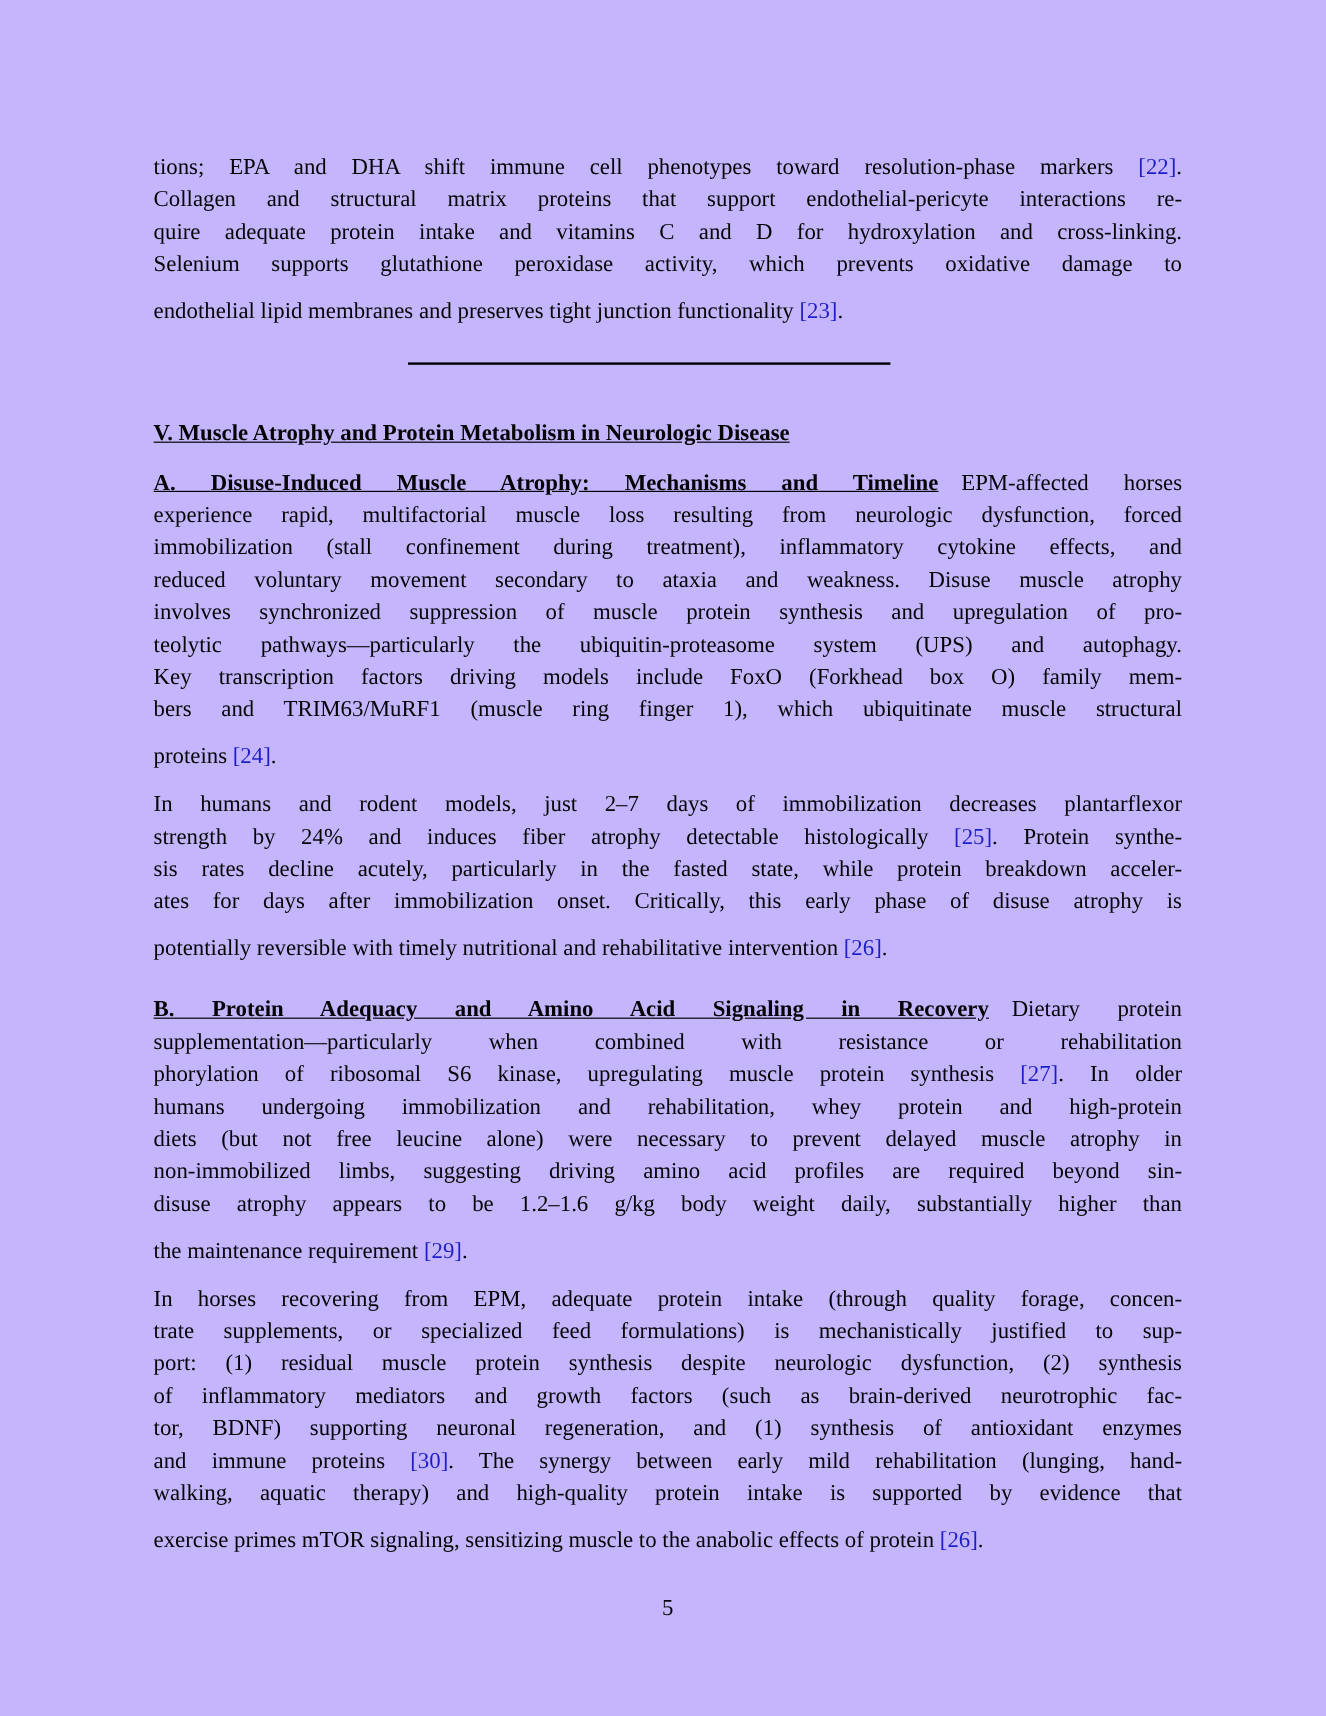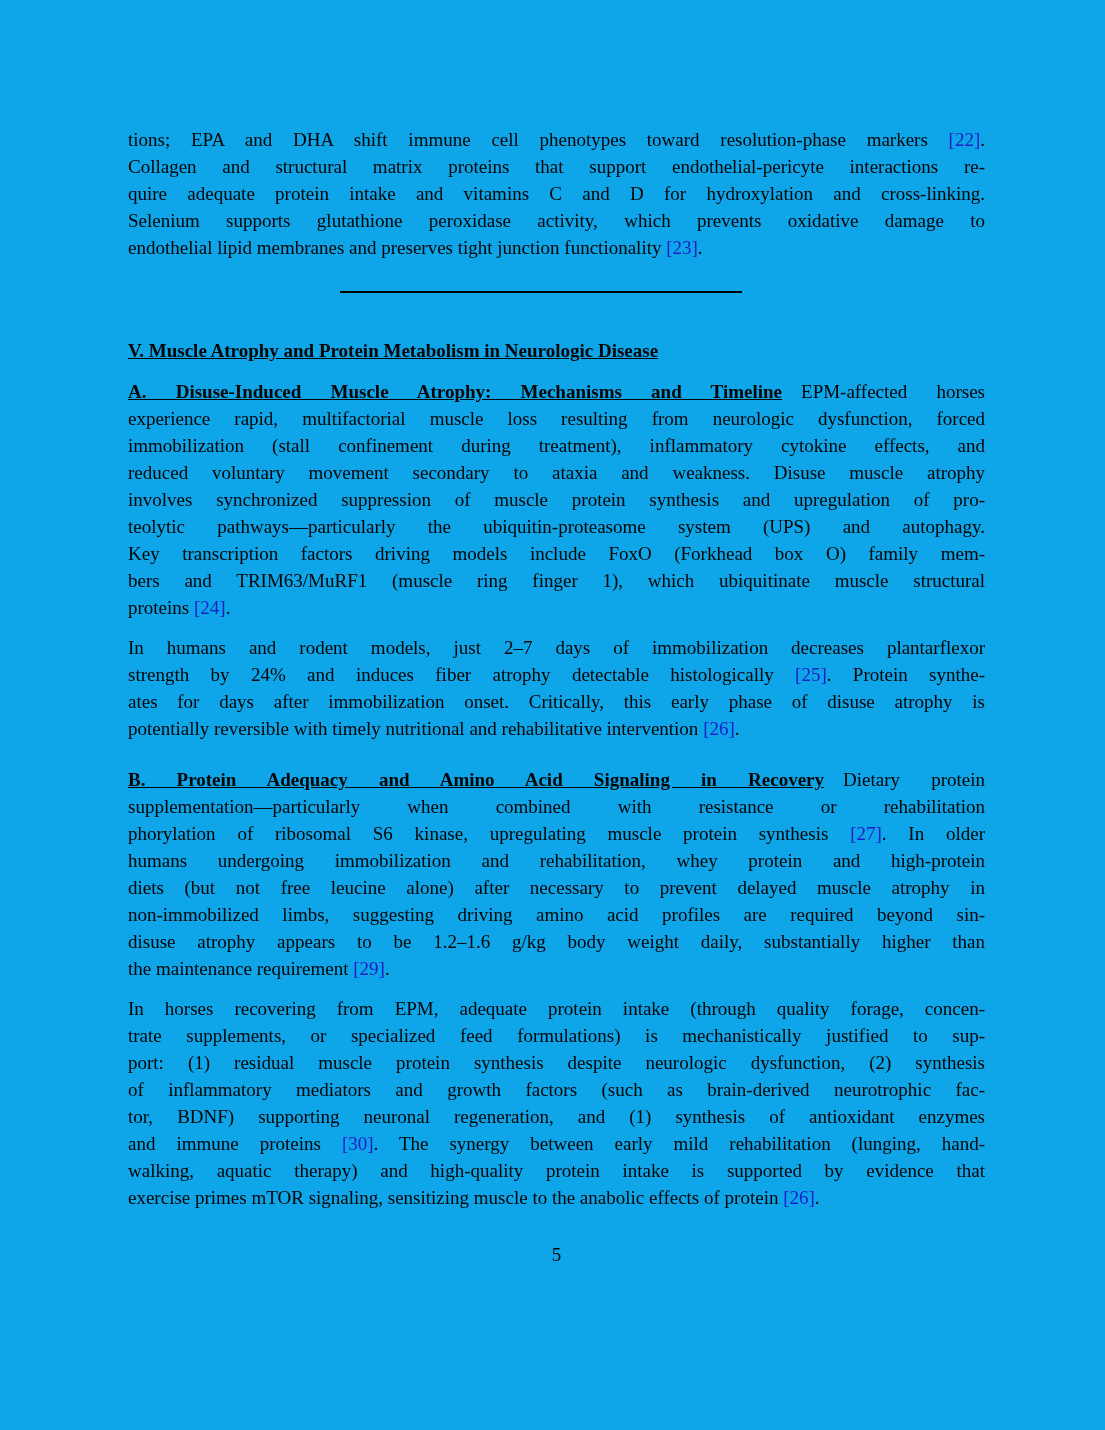--- a/index.html
+++ b/index.html
@@ -21,20 +21,21 @@
     overflow: hidden;
   }
   .line {
     text-align: justify;
     text-align-last: justify;
     white-space: normal;
     hyphens: none;
   }
   .line.last {
     text-align-last: left;
+    margin-top: 12px;
   }
   .para {
     margin: 0 0 13px 0;
   }
   .para.sect {
     margin-top: 24px;
   }
   .heading {
     font-weight: bold;
     margin: 0 0 14px 0;
@@ -62,21 +63,21 @@
     left: -16px;
   }
   .footer {
     margin-top: 30px;
     text-align: center;
   }
 </style>
 </head>
 <body>
 
-<div class="page" style="background: #0ea5e9; color: rgb(5, 5, 5);">
+<div class="page" style="background: #c4b5fd; color: rgb(5, 5, 5);">
   <main>
       <div class="para">
         <div class="line">tions; EPA and DHA shift immune cell phenotypes toward resolution-phase markers <span class="cite">[22]</span>.</div>
         <div class="line">Collagen and structural matrix proteins that support endothelial-pericyte interactions re-</div>
         <div class="line">quire adequate protein intake and vitamins C and D for hydroxylation and cross-linking.</div>
         <div class="line">Selenium supports glutathione peroxidase activity, which prevents oxidative damage to</div>
         <div class="line last">endothelial lipid membranes and preserves tight junction functionality <span class="cite">[23]</span>.</div>
       </div>
       <div class="rule-wrap"><div class="rule"></div></div>
       <div class="heading">
@@ -89,29 +90,30 @@
         <div class="line">reduced voluntary movement secondary to ataxia and weakness. Disuse muscle atrophy</div>
         <div class="line">involves synchronized suppression of muscle protein synthesis and upregulation of pro-</div>
         <div class="line">teolytic pathways—particularly the ubiquitin-proteasome system (UPS) and autophagy.</div>
         <div class="line">Key transcription factors driving models include FoxO (Forkhead box O) family mem-</div>
         <div class="line">bers and TRIM63/MuRF1 (muscle ring finger 1), which ubiquitinate muscle structural</div>
         <div class="line last">proteins <span class="cite">[24]</span>.</div>
       </div>
       <div class="para">
         <div class="line">In humans and rodent models, just 2–7 days of immobilization decreases plantarflexor</div>
         <div class="line">strength by 24% and induces fiber atrophy detectable histologically <span class="cite">[25]</span>. Protein synthe-</div>
+        <div class="line">sis rates decline acutely, particularly in the fasted state, while protein breakdown acceler-</div>
         <div class="line">ates for days after immobilization onset. Critically, this early phase of disuse atrophy is</div>
         <div class="line last">potentially reversible with timely nutritional and rehabilitative intervention <span class="cite">[26]</span>.</div>
       </div>
       <div class="para sect">
         <div class="line"><span class="b">B. Protein Adequacy and Amino Acid Signaling in Recovery</span> Dietary protein</div>
         <div class="line">supplementation—particularly when combined with resistance or rehabilitation</div>
         <div class="line">phorylation of ribosomal S6 kinase, upregulating muscle protein synthesis <span class="cite">[27]</span>. In older</div>
         <div class="line">humans undergoing immobilization and rehabilitation, whey protein and high-protein</div>
-        <div class="line">diets (but not free leucine alone) after necessary to prevent delayed muscle atrophy in</div>
+        <div class="line">diets (but not free leucine alone) were necessary to prevent delayed muscle atrophy in</div>
         <div class="line">non-immobilized limbs, suggesting driving amino acid profiles are required beyond sin-</div>
         <div class="line">disuse atrophy appears to be 1.2–1.6 g/kg body weight daily, substantially higher than</div>
         <div class="line last">the maintenance requirement <span class="cite">[29]</span>.</div>
       </div>
       <div class="para">
         <div class="line">In horses recovering from EPM, adequate protein intake (through quality forage, concen-</div>
         <div class="line">trate supplements, or specialized feed formulations) is mechanistically justified to sup-</div>
         <div class="line">port: (1) residual muscle protein synthesis despite neurologic dysfunction, (2) synthesis</div>
         <div class="line">of inflammatory mediators and growth factors (such as brain-derived neurotrophic fac-</div>
         <div class="line">tor, BDNF) supporting neuronal regeneration, and (1) synthesis of antioxidant enzymes</div>

